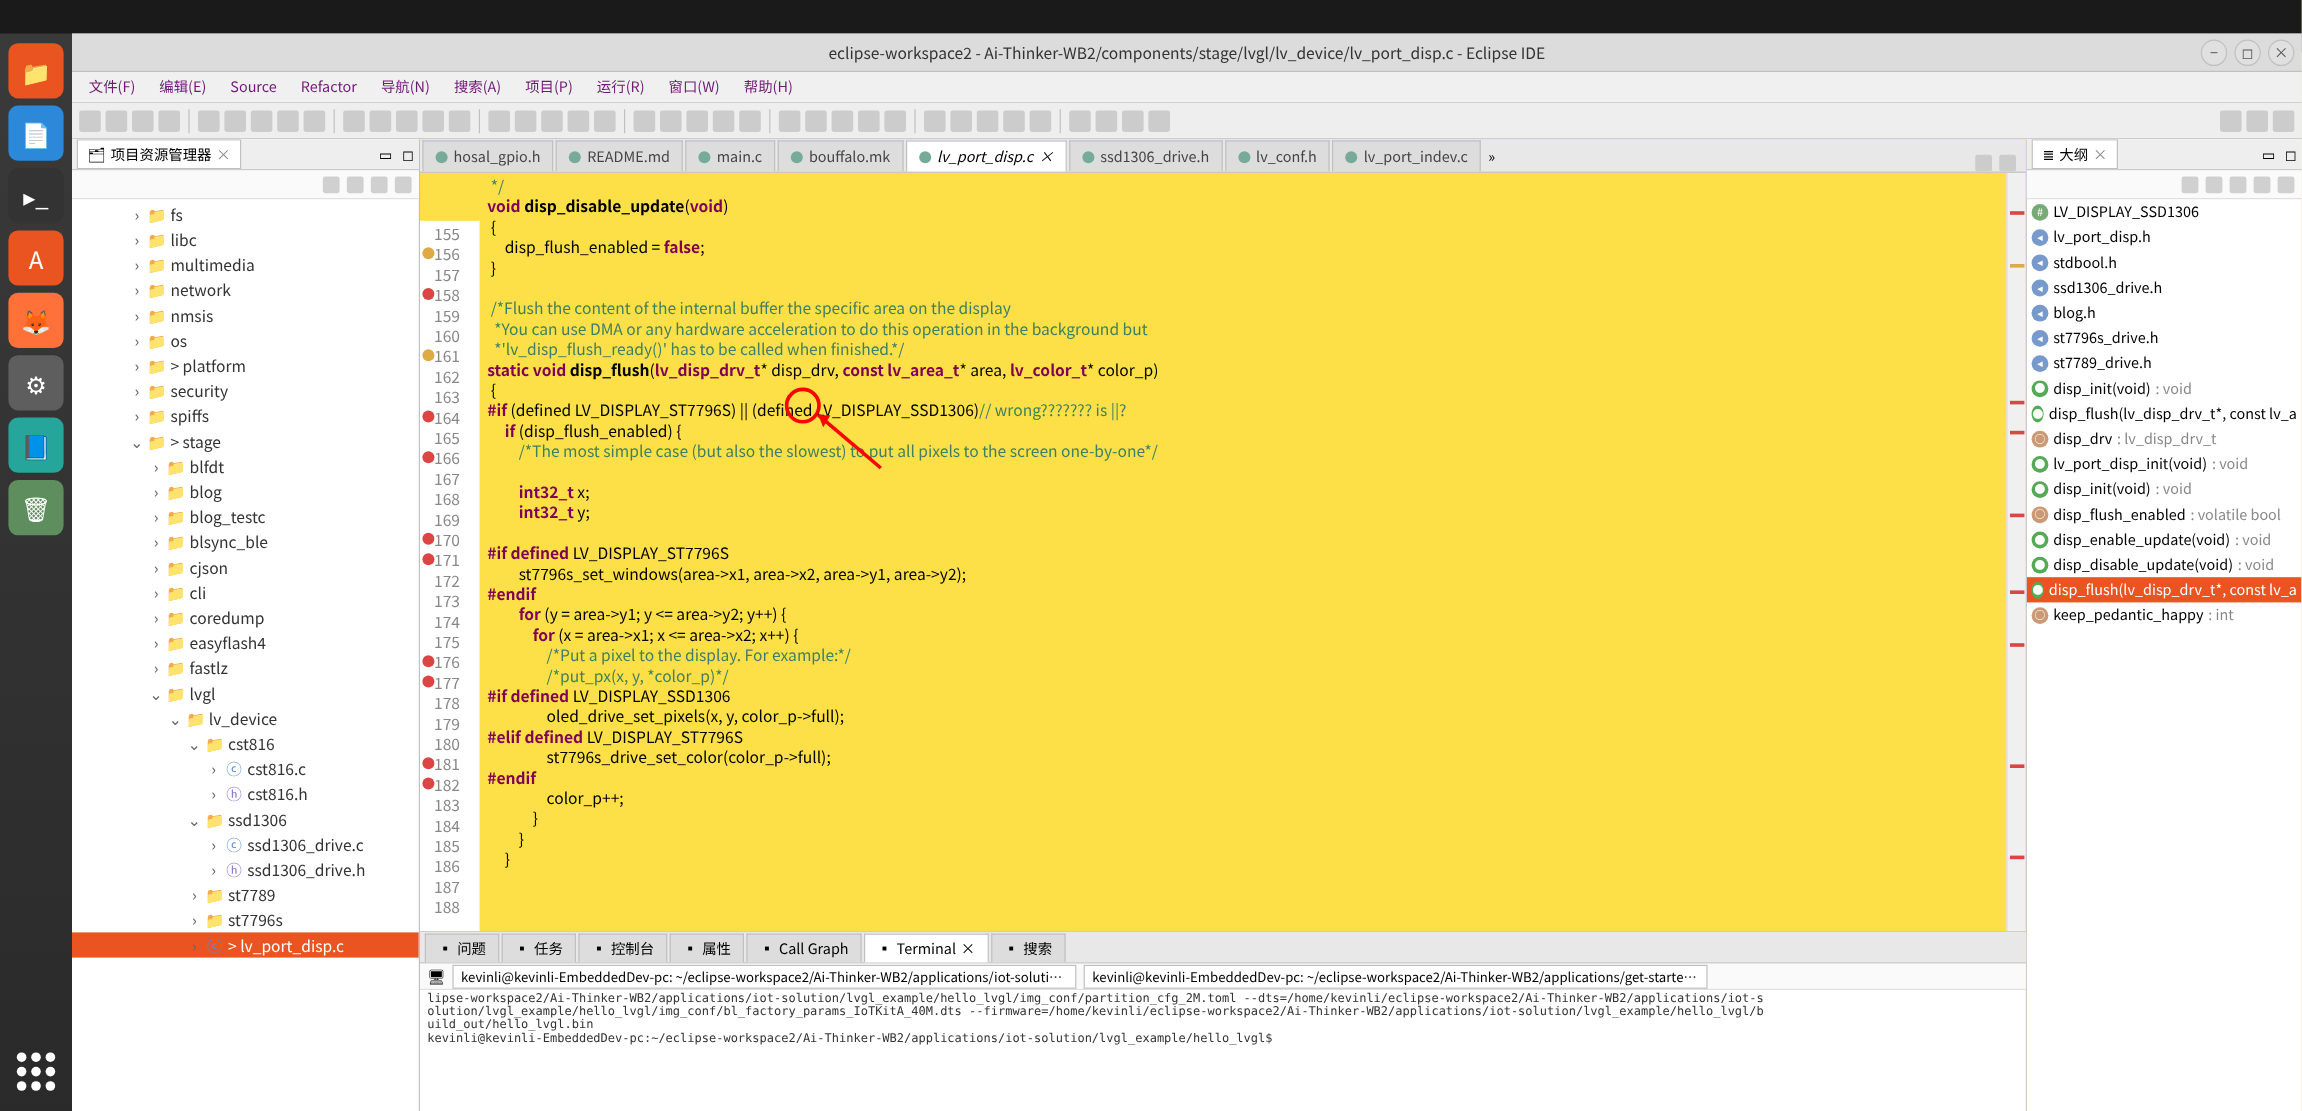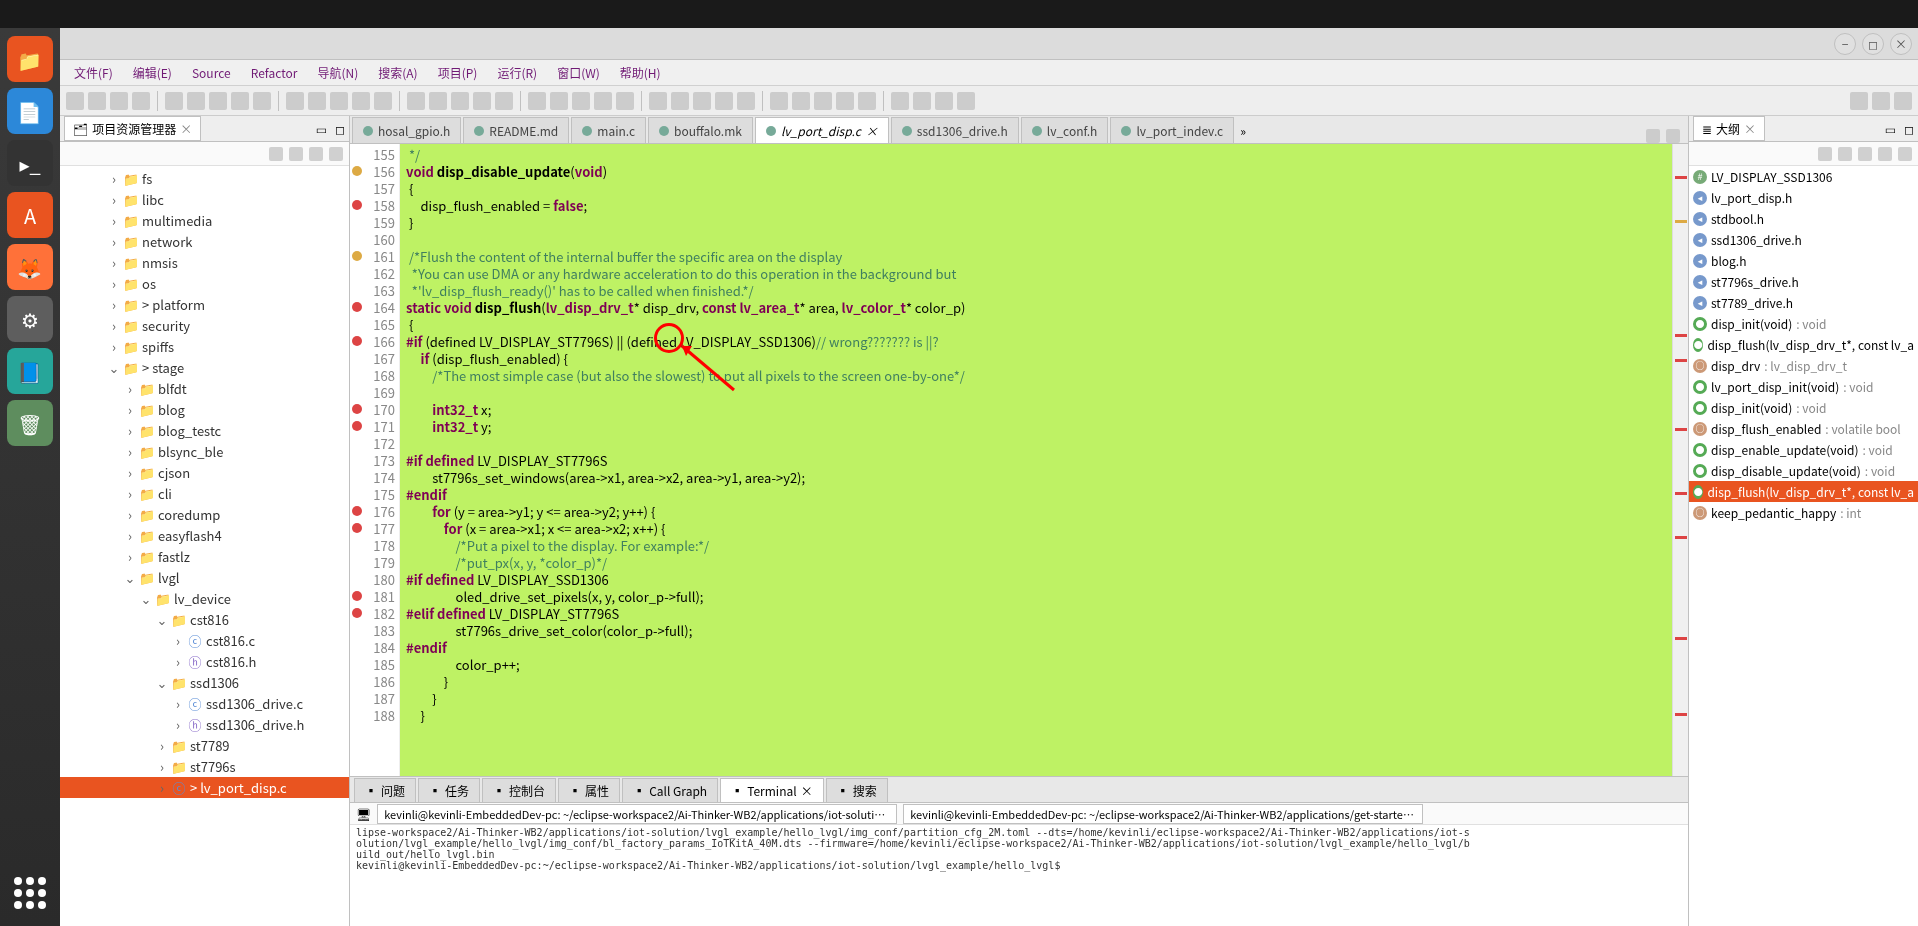--- a/index.html
+++ b/index.html
@@ -43,30 +43,30 @@
 .panel-tools { height:24px; display:flex; justify-content:flex-end; align-items:center; padding-right:6px; gap:6px; background:#fafafa; border-bottom:1px solid #e0e0e0; }
 .panel-tools span{width:14px;height:14px;background:#d0d0d0;border-radius:2px;}
 .tree { flex:1; overflow:auto; font-size:13px; color:#333; padding:2px 0; }
 .tree .node { display:flex; align-items:center; gap:4px; padding:1px 0 1px 6px; white-space:nowrap; }
 .tree .node.sel { background:#e95420; color:#fff; }
 .tree .exp { width:12px; color:#666; text-align:center; }
 .tree .ficon{width:14px;height:14px;display:inline-flex;align-items:center;justify-content:center;}
 .ficon.folder{color:#c9952b;} .ficon.cfile{color:#5a8dd6;} .ficon.hfile{color:#8a6dc9;}
 
 
-.centerpanel { flex:1; display:flex; flex-direction:column; background:#bef264; position:relative; }
+.centerpanel { flex:1; display:flex; flex-direction:column; background:#fde047; position:relative; }
 .editor-tabs { height:28px; display:flex; align-items:flex-end; background:#e8e8e8; border-bottom:1px solid #c0c0c0; overflow:hidden; padding-left:2px; gap:2px;}
 .etab { padding:4px 10px; background:#ddd; border:1px solid #c0c0c0; border-bottom:none; font-size:12px; display:flex; align-items:center; gap:5px; color:#444;}
 .etab.active { background:#fff; color:#000;font-style:italic; }
 .etab .dot{width:10px;height:10px;border-radius:50%;background:#7a9;}
 .etab-icons{margin-left:auto;padding:0 8px;display:flex;gap:6px;}
 .etab-icons span{width:14px;height:14px;background:#ccc;border-radius:2px;}
 
 .editor-body { flex:1; display:flex; overflow:hidden; font-family:"DejaVu Sans Mono",monospace; font-size:13px; line-height:17px; position:relative;}
-.gutter { width:50px; background:#fff; border-right:1px solid #eee; text-align:right; padding:2px 4px 0 0; color:#888; }
+.gutter { width:50px; background:#fff; border-right:1px solid #eee; text-align:center; padding:2px 4px 0 0; color:#888;margin-top:40px; }
 .gutter .ln{height:17px;position:relative;}
 .gutter .ln .err{position:absolute;left:2px;top:3px;width:10px;height:10px;background:#d44;border-radius:50%;}
 .gutter .ln .warn{position:absolute;left:2px;top:3px;width:10px;height:10px;background:#da4;border-radius:50%;}
 .code { flex:1; padding:2px 0 0 6px; color:#000; white-space:pre; overflow:hidden;}
 .code .line{height:17px;}
 .kw{color:#7f0055;font-weight:bold;} .type{color:#7f0055;font-weight:bold;} .cm{color:#3f7f5f;} .pp{color:#7f0055;font-weight:bold;} .fn{font-weight:bold;}
 .ovmap{width:16px;background:#f0f0f0;border-left:1px solid #ddd;position:relative;}
 .ovmap .m{position:absolute;left:2px;width:12px;height:3px;}
 
 
@@ -131,20 +131,21 @@
       <span></span>
       <span></span>
       <span></span>
       <span></span>
       <span></span>
     </div>
 </div>
 
 <div class="eclipse">
   <div class="titlebar">
+    <span>eclipse-workspace2 - Ai-Thinker-WB2/components/stage/lvgl/lv_device/lv_port_disp.c - Eclipse IDE</span>
     <div class="winbtns">
       <span>−</span>
       <span>◻</span>
       <span>×</span>
     </div>
   </div>
 
   <div class="menubar" id="menubar">
       <span>文件(F)</span>
       <span>编辑(E)</span>

